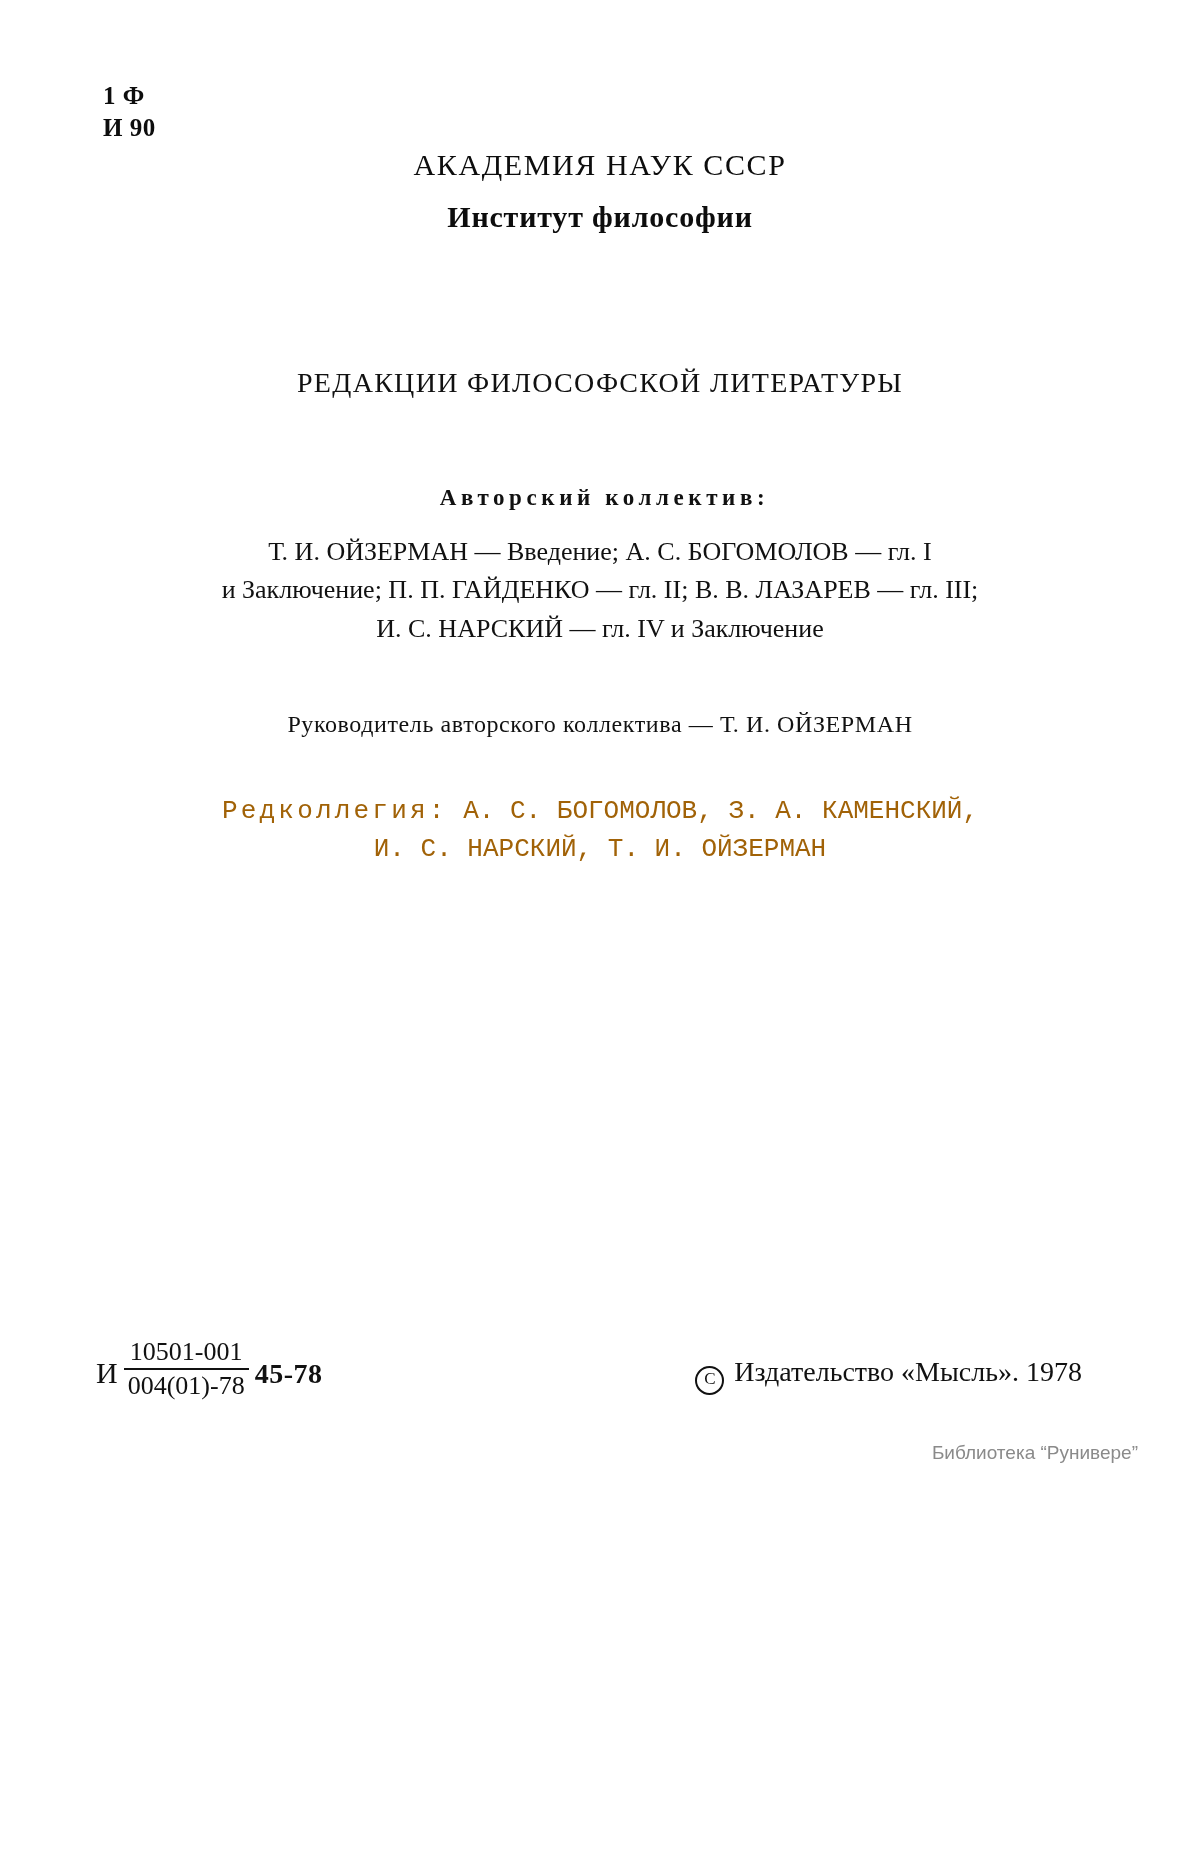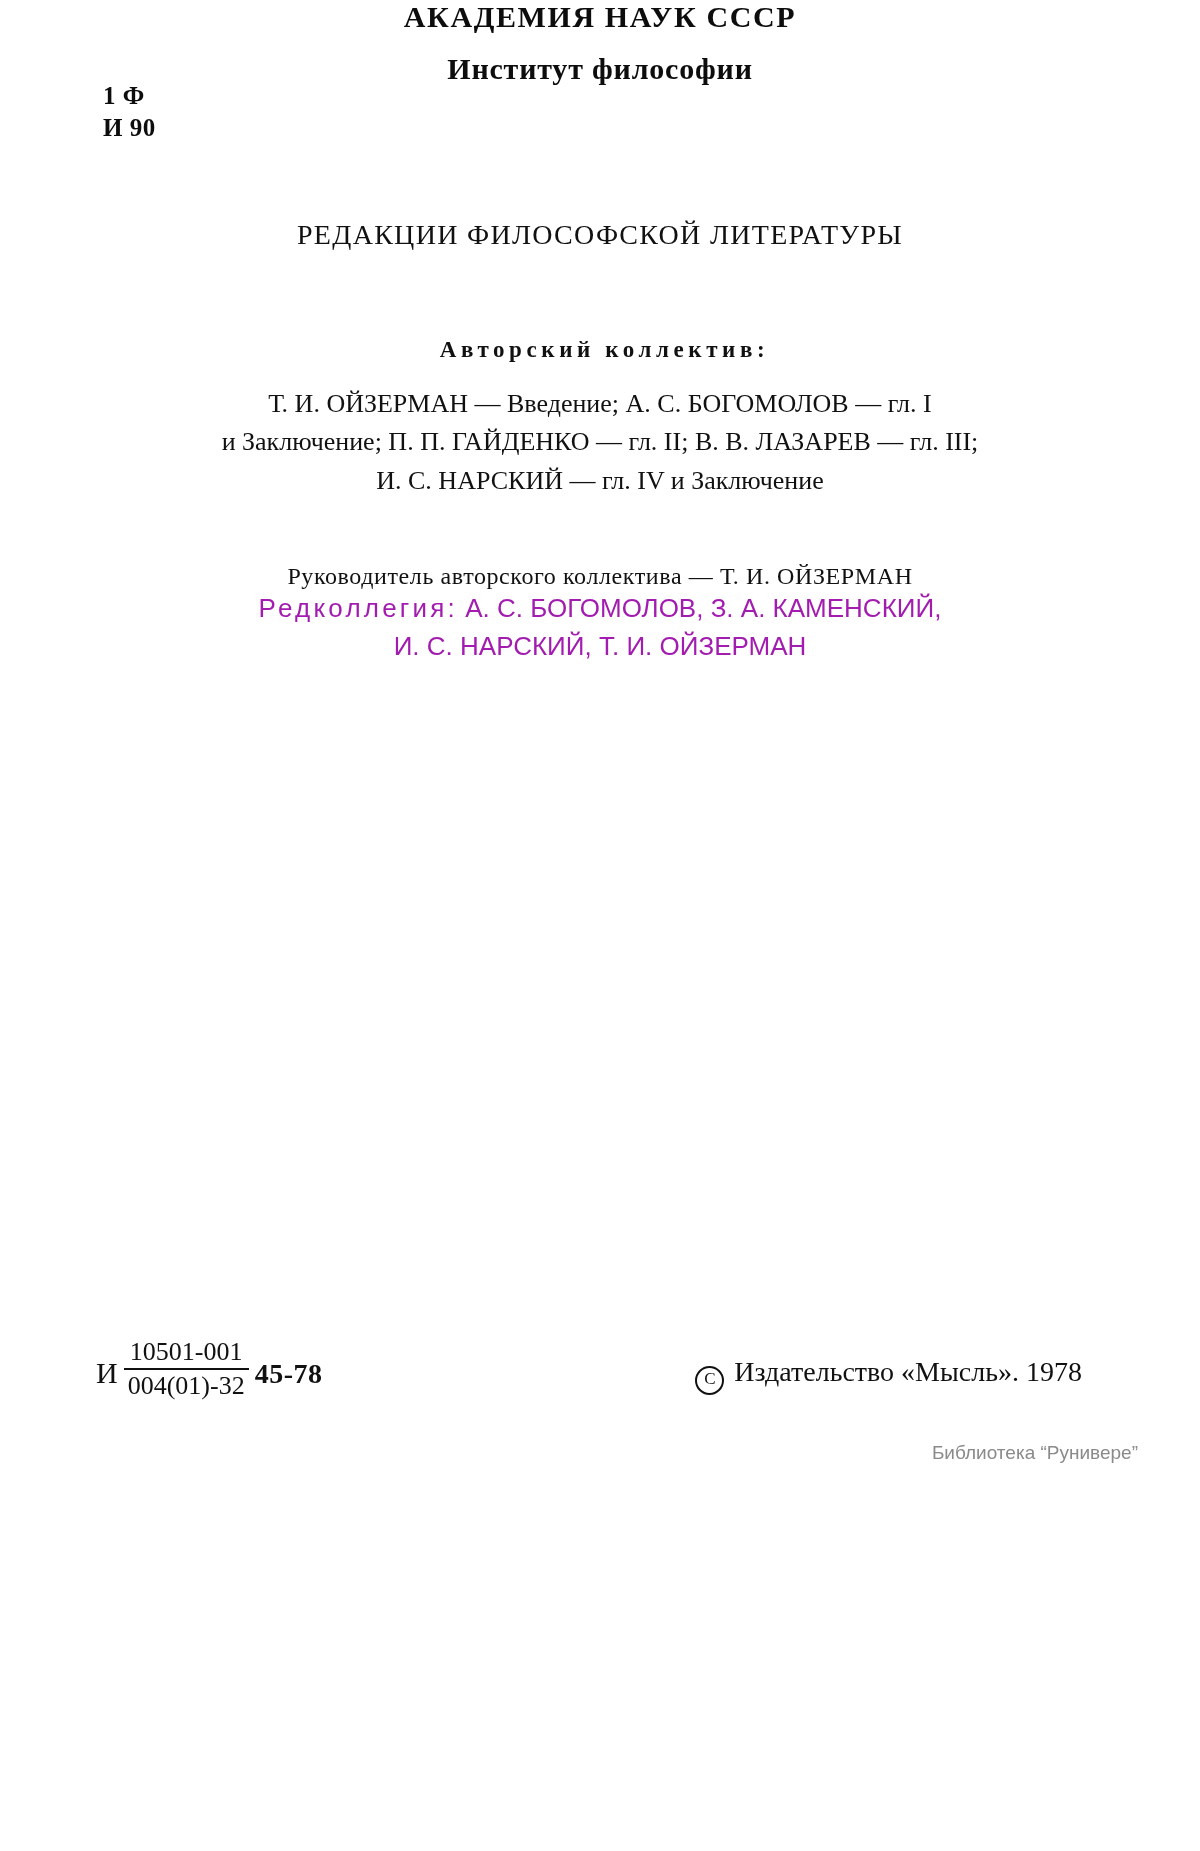--- a/index.html
+++ b/index.html
@@ -34,22 +34,23 @@
   
   .content {
     position: absolute;
     left: 0;
     top: 0;
     width: 1200px;
     text-align: center;
   }
 
   .academy {
-    font-family: "Liberation Serif", serif;
-    font-weight: 700;
+    margin-top: 148px;
+    font-family: "Liberation Serif", serif;
+    font-weight: 400;
     font-size: 30px;
     letter-spacing: 1.6px;
     color: #0d0d0d;
   }
   .institute {
     margin-top: 18px;
     font-family: "Liberation Serif", serif;
     font-weight: 700;
     font-size: 30px;
     letter-spacing: 0.8px;
@@ -85,24 +86,25 @@
 
   .leader {
     margin-top: 63px;
     font-family: "Liberation Serif", serif;
     font-size: 24px;
     letter-spacing: 0.6px;
     color: #111111;
   }
 
   .board {
-    font-family: Liberation Sans, sans-serif;
+    margin-top: 55px;
+    font-family: Liberation Mono, monospace;
     font-size: 26px;
     line-height: 1.45;
-    color: #a21caf;
+    color: #a16207;
   }
   .board .bold-sp {
     letter-spacing: 3.2px;
     font-weight: 400;
   }
 
   
   .footer {
     position: absolute;
     left: 0;
@@ -218,21 +220,21 @@
 
   </div>
 
   <div class="footer">
 
     <div class="code-block">
       <span class="code-i">И</span>
       <span class="frac">
         <span class="num">10501-001</span>
         <span class="bar"></span>
-        <span class="den">004(01)-32</span>
+        <span class="den">004(01)-78</span>
       </span>
       <span class="code-dash">45-78</span>
     </div>
 
     <div class="copyright">
       <span class="copy-sym">C</span><span>Издательство «Мысль». 1978</span>
     </div>
 
     <div class="watermark">Библиотека “Рунивере”</div>
 

